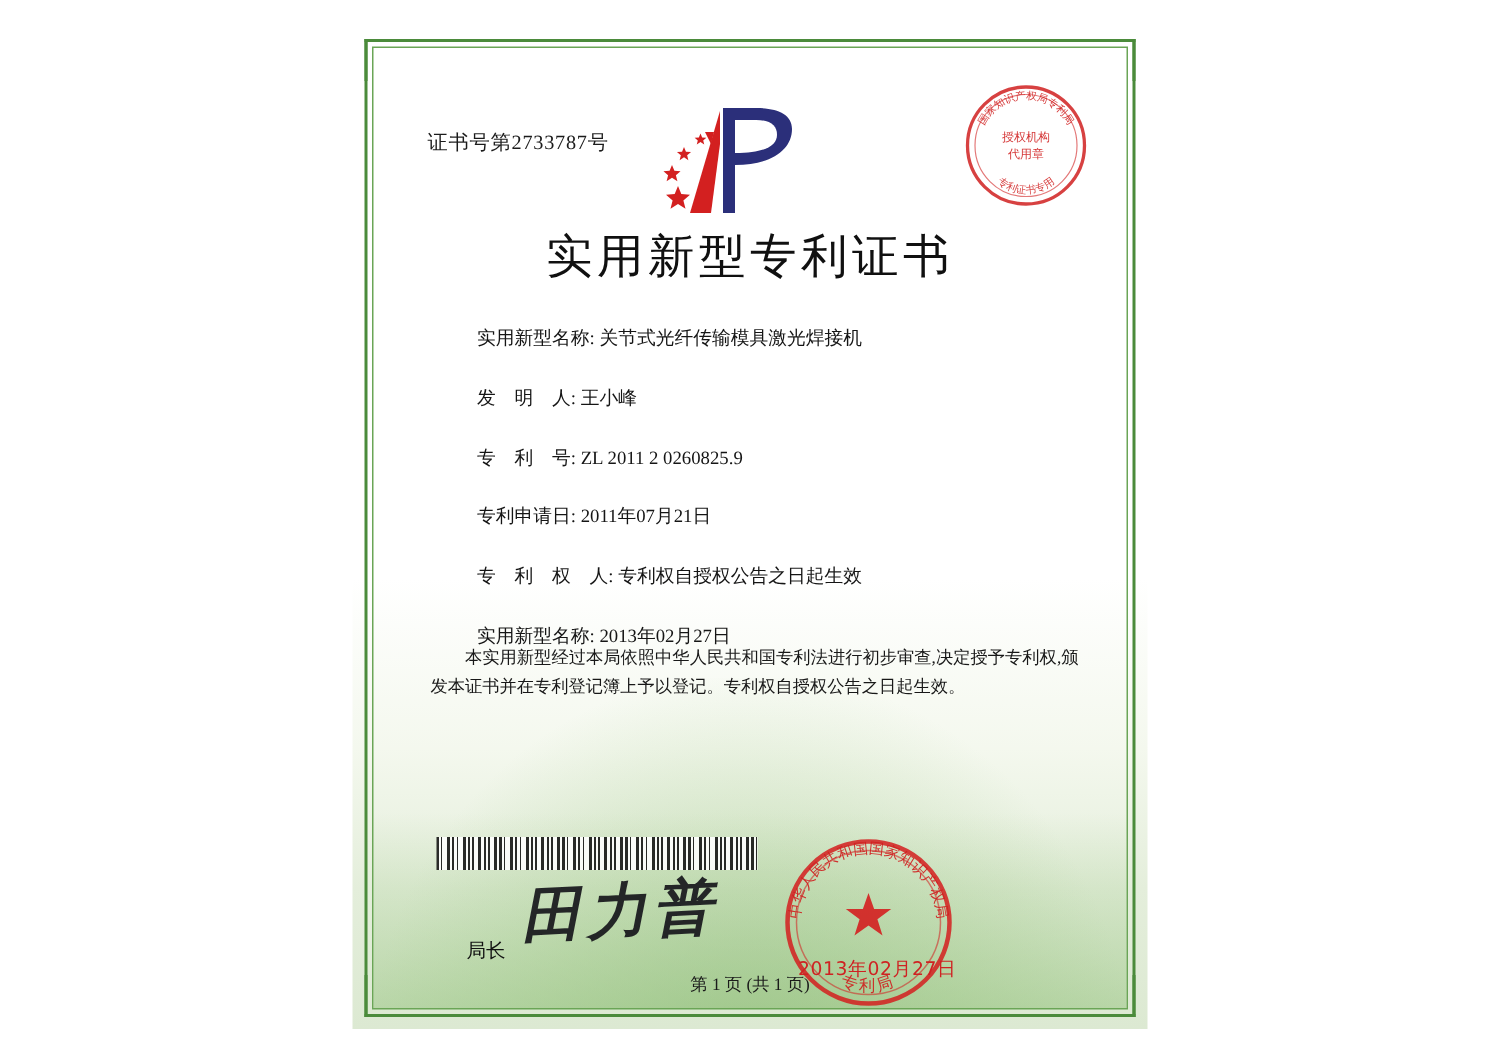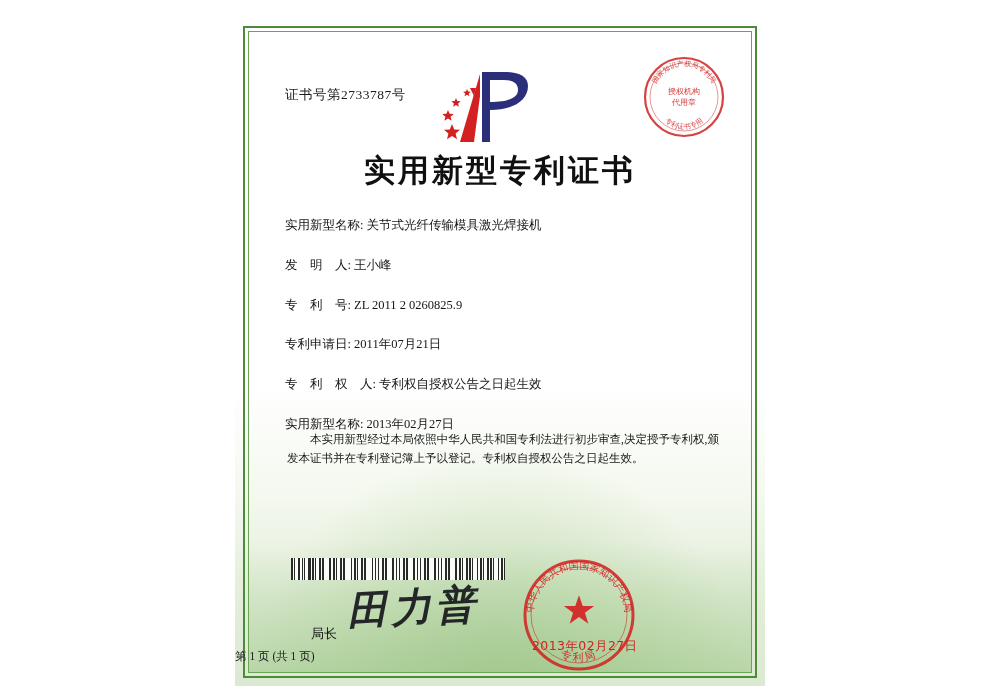--- a/index.html
+++ b/index.html
@@ -109,39 +109,40 @@
     height: 86px;
   }
 
   .title {
     position: absolute;
     left: 0;
     right: 0;
     top: 132px;
     text-align: center;
     font-size: 31px;
-    font-weight: bold;
+    font-weight: normal;
     letter-spacing: 3px;
     color: #101010;
     font-family: "DejaVu Serif", serif;
   }
 
   
   .fields {
     position: absolute;
     left: 50px;
     top: 198px;
     width: 440px;
   }
   .field {
     font-size: 12.5px;
     color: #151515;
     line-height: 1.5;
     margin-bottom: 21px;
     white-space: nowrap;
+    margin-left: 33px;
   }
   .field .lbl {
     display: inline-block;
     color: #151515;
   }
   .field .val {
     display: inline-block;
     color: #151515;
   }
 
@@ -218,20 +219,21 @@
     color: #cf2222;
     letter-spacing: .4px;
     font-family: "DejaVu Sans", sans-serif;
   }
 
   .page-foot {
     position: absolute;
     left: 0;
     right: 0;
     bottom: 22px;
+    text-align: center;
     font-size: 11.5px;
     color: #1a1a1a;
   }
 
   .seal-text {
     font-size: 7px;
     fill: #d01f1f;
     font-family: "DejaVu Sans", sans-serif;
   }
 </style>

